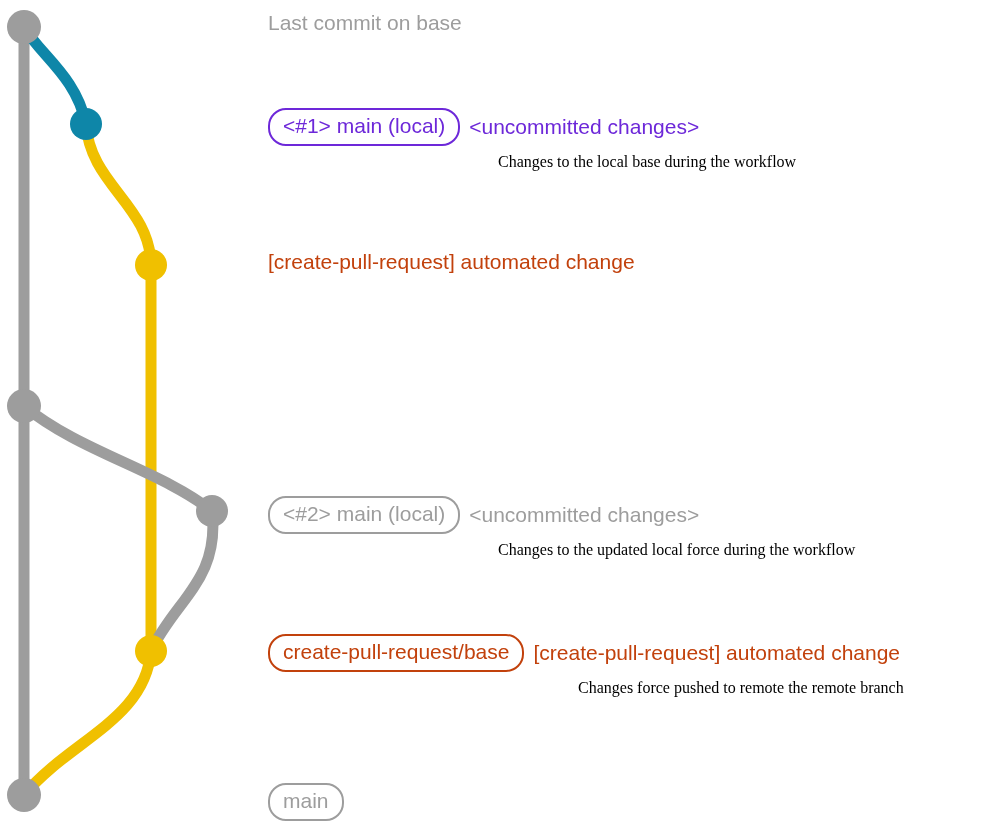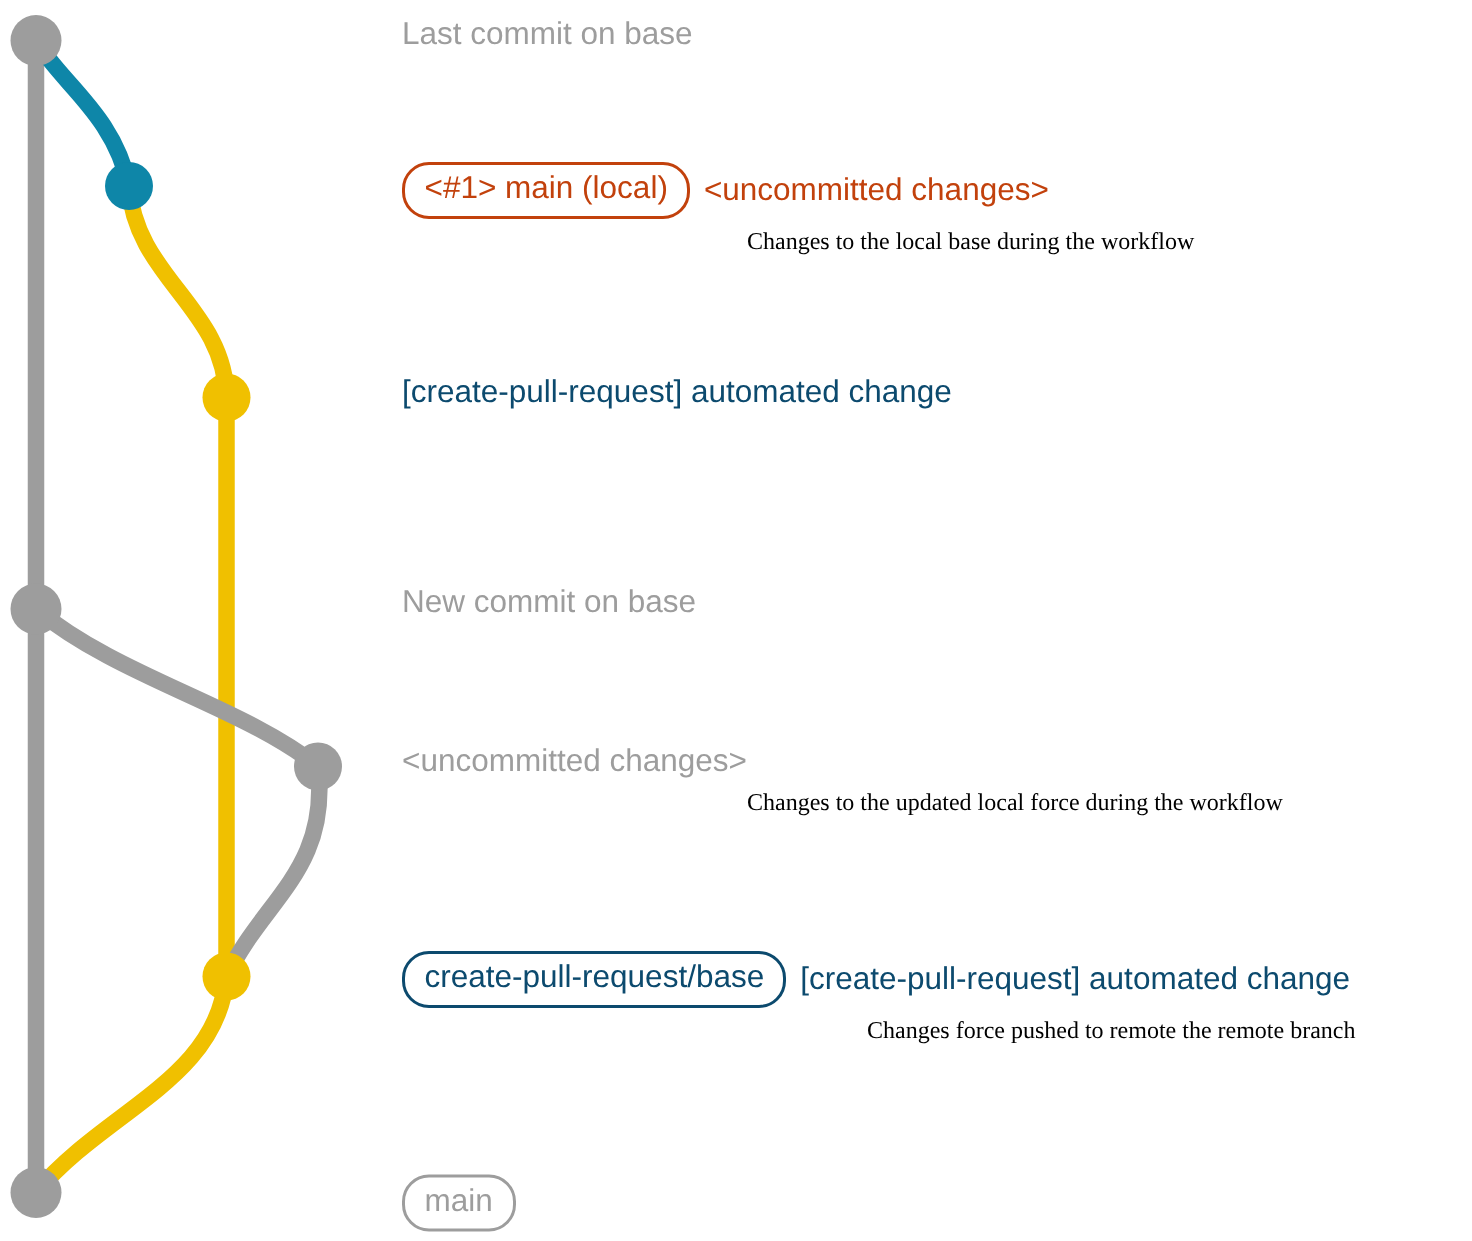--- a/index.html
+++ b/index.html
@@ -72,22 +72,22 @@
   
   .desc {
     font-family: "Liberation Serif", serif;
     font-size: 16px;
     line-height: 22px;
     color: #000000;
     white-space: nowrap;
     margin-top: 5px;
   }
 
-  .c-blue   { color: #c2410c; }
-  .c-yellow { color: #0c4a6e; text-align: center; }
+  .c-blue   { color: #6d28d9; }
+  .c-yellow { color: #c2410c; text-align: center; }
   .c-gray   { color: #9d9d9d; }
 </style>
 </head>
 <body>
 
 <svg id="graph" viewBox="0 0 981 827" width="981" height="827" aria-hidden="true">
 
   <path d="M 24 27 L 24 795" stroke="#9d9d9d" stroke-width="11" fill="none" stroke-linecap="round"></path>
 
   <path d="M 151 265 L 151 651" stroke="#f0c000" stroke-width="11" fill="none" stroke-linecap="round"></path>
@@ -126,28 +126,24 @@
     </div>
     <div class="desc" style="margin-left:230px;">Changes to the local base during the workflow</div>
   </div>
 
   <div class="entry" style="left:256px; top:250px;">
     <div class="row">
       <span class="headline c-yellow">[create-pull-request] automated change</span>
     </div>
   </div>
 
-  <div class="entry" style="left:256px; top:390px;">
-    <div class="row">
-      <span class="headline c-gray">New commit on base</span>
-    </div>
-  </div>
 
   <div class="entry" style="left:256px; top:496px;">
     <div class="row">
+      <span class="badge c-gray">&lt;#2&gt; main (local)</span>
       <span class="headline c-gray">&lt;uncommitted changes&gt;</span>
     </div>
     <div class="desc" style="margin-left:230px;">Changes to the updated local force during the workflow</div>
   </div>
 
   <div class="entry" style="left:256px; top:634px;">
     <div class="row">
       <span class="badge c-yellow">create-pull-request/base</span>
       <span class="headline c-yellow">[create-pull-request] automated change</span>
     </div>

